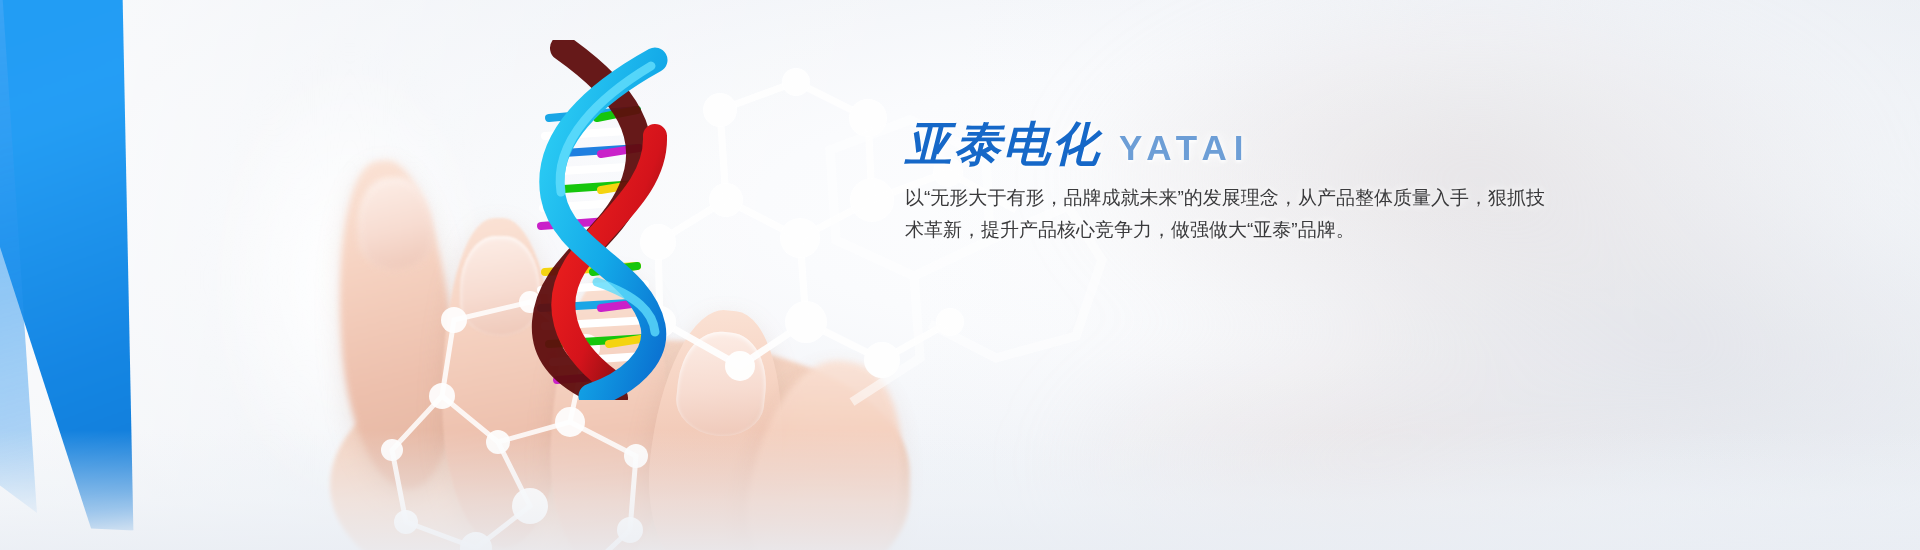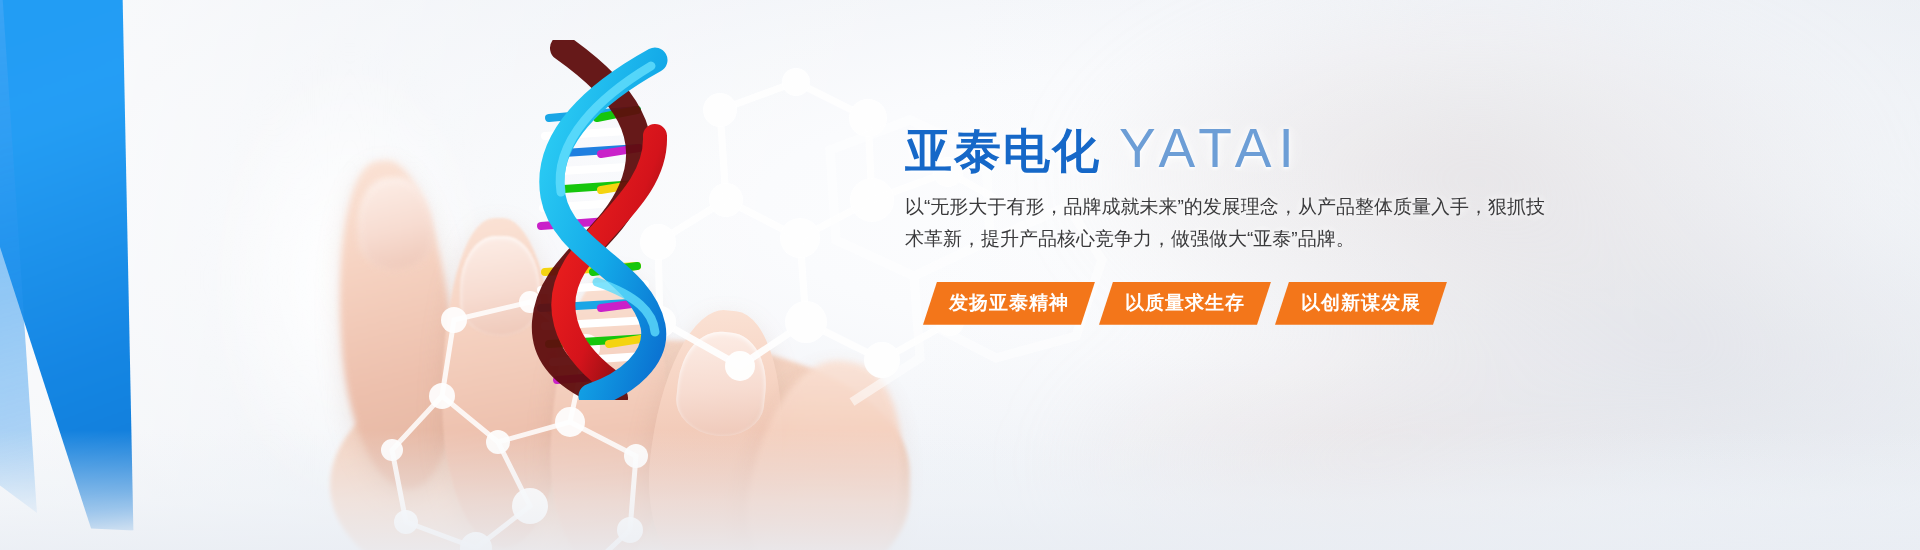--- a/index.html
+++ b/index.html
@@ -114,24 +114,25 @@
     gap:18px;
     white-space:nowrap;
     text-shadow:0 0 10px rgba(255,255,255,.95), 0 0 22px rgba(255,255,255,.85), 0 2px 3px rgba(255,255,255,.9);
   }
   .title-cn{
     font-size:47px;
     font-weight:700;
     letter-spacing:2px;
     color:#1668c8;
     line-height:1.1;
+    font-style:italic;
   }
   .title-en{
-    font-size:55px;
-    font-weight:400;
+    font-size:35px;
+    font-weight:700;
     letter-spacing:7px;
     color:#6d9ed6;
     line-height:1.1;
   }
   .desc{
     margin-top:12px;
     width:640px;
     font-size:19px;
     line-height:1.72;
     color:#3a3a3c;
@@ -311,22 +312,17 @@
 
   <div class="content">
 
     <div class="title-row">
       <span class="title-cn">亚泰电化</span>
       <span class="title-en">YATAI</span>
     </div>
 
     <div class="desc">以“无形大于有形，品牌成就未来”的发展理念，从产品整体质量入手，狠抓技术革新，提升产品核心竞争力，做强做大“亚泰”品牌。</div>
 
-    <div class="badges">
-      <div class="badge">发扬亚泰精神</div>
-      <div class="badge">以质量求生存</div>
-      <div class="badge">以创新谋发展</div>
-    </div>
 
   </div>
 
   <div class="bottom-fade"></div>
 </div>
 
 </body></html>

